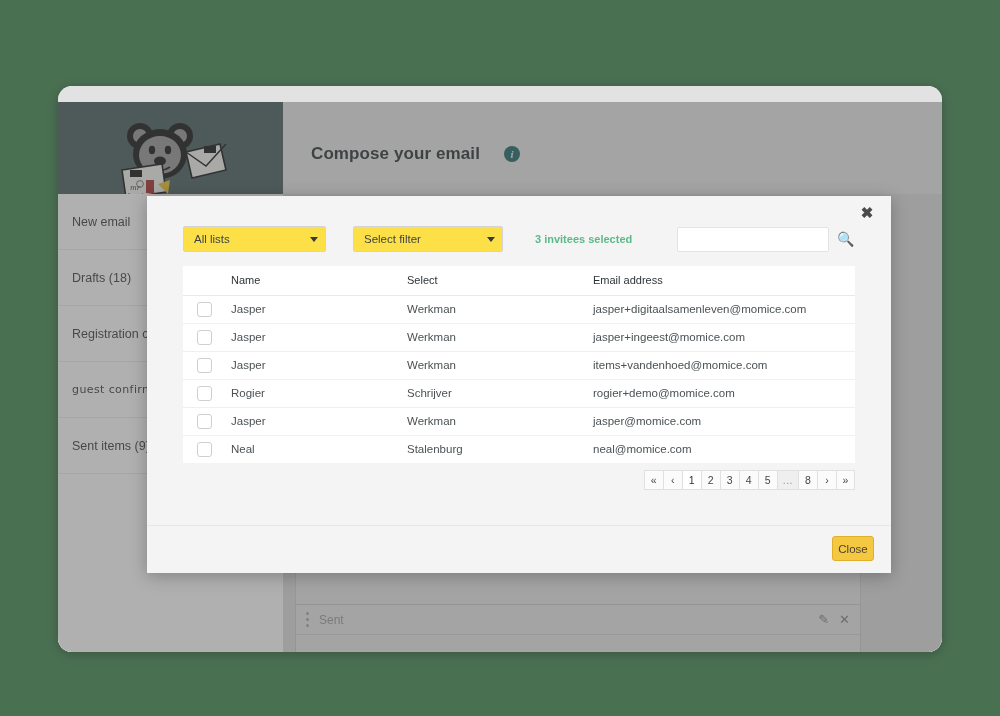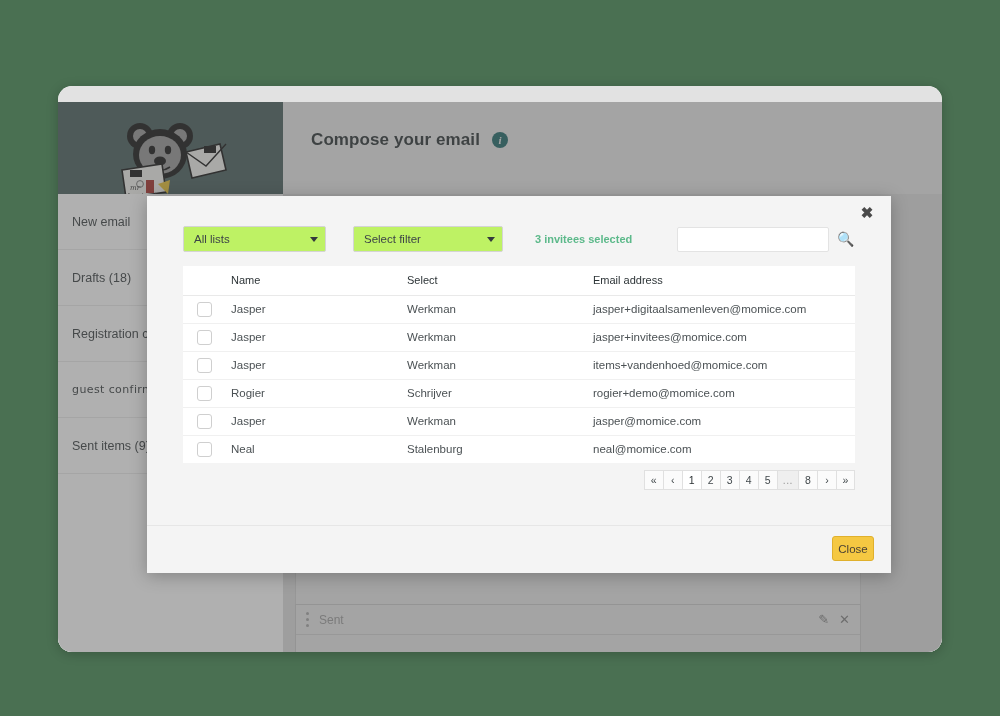--- a/index.html
+++ b/index.html
@@ -40,22 +40,22 @@
     background: #ffffff;
   }
   #logo-panel {
     position: absolute; left: 0; top: 0;
     width: 225px; height: 92px;
     background: #4d6361;
     overflow: hidden;
   }
   #logo-mascot { position: absolute; left: 42px; top: 12px; width: 130px; height: 88px; }
   #page-title-wrap {
-    position: absolute; left: 253px; top: 28px;
-    display: flex; align-items: center; gap: 12px;
+    position: absolute; left: 253px; top: 42px;
+    display: flex; align-items: center; gap: 24px;
   }
   #page-title {
     font-size: 17px; font-weight: bold; color: #2b3436;
     letter-spacing: .1px;
   }
   #info-icon {
     width: 16px; height: 16px; border-radius: 50%;
     background: #1d6f70; color: #fff;
     font-size: 11px; font-weight: bold; font-style: italic;
     display: flex; align-items: center; justify-content: center;
@@ -140,21 +140,21 @@
   }
   #modal-body { position: absolute; left: 0; top: 0; width: 100%; height: 329px; }
 
   
   #modal-toolbar {
     position: absolute; left: 36px; top: 30px;
     width: 672px; height: 26px;
     display: flex; align-items: center;
   }
   .select-box {
-    height: 26px; background: #bef264;
+    height: 26px; background: #fde047;
     border: 1px solid #d4d4d4; border-radius: 2px;
     display: flex; align-items: center; justify-content: space-between;
     padding: 0 7px 0 10px;
     font-size: 11.5px; color: #3d4447;
     cursor: pointer;
   }
   #select-lists { width: 143px; }
   #select-filter { width: 150px; margin-left: 27px; }
   .caret {
     width: 0; height: 0;
@@ -382,21 +382,21 @@
           <td class="col-name">Jasper</td>
           <td class="col-sur">Werkman</td>
           <td>jasper+digitaalsamenleven@momice.com</td>
         </tr>
         <tr>
           <td class="col-check">
               <span class="row-checkbox"></span>
             </td>
           <td class="col-name">Jasper</td>
           <td class="col-sur">Werkman</td>
-          <td>jasper+invitees@momice.com</td>
+          <td>jasper+ingeest@momice.com</td>
         </tr>
         <tr>
           <td class="col-check">
               <span class="row-checkbox"></span>
             </td>
           <td class="col-name">Jasper</td>
           <td class="col-sur">Werkman</td>
           <td>items+vandenhoed@momice.com</td>
         </tr>
         <tr>

